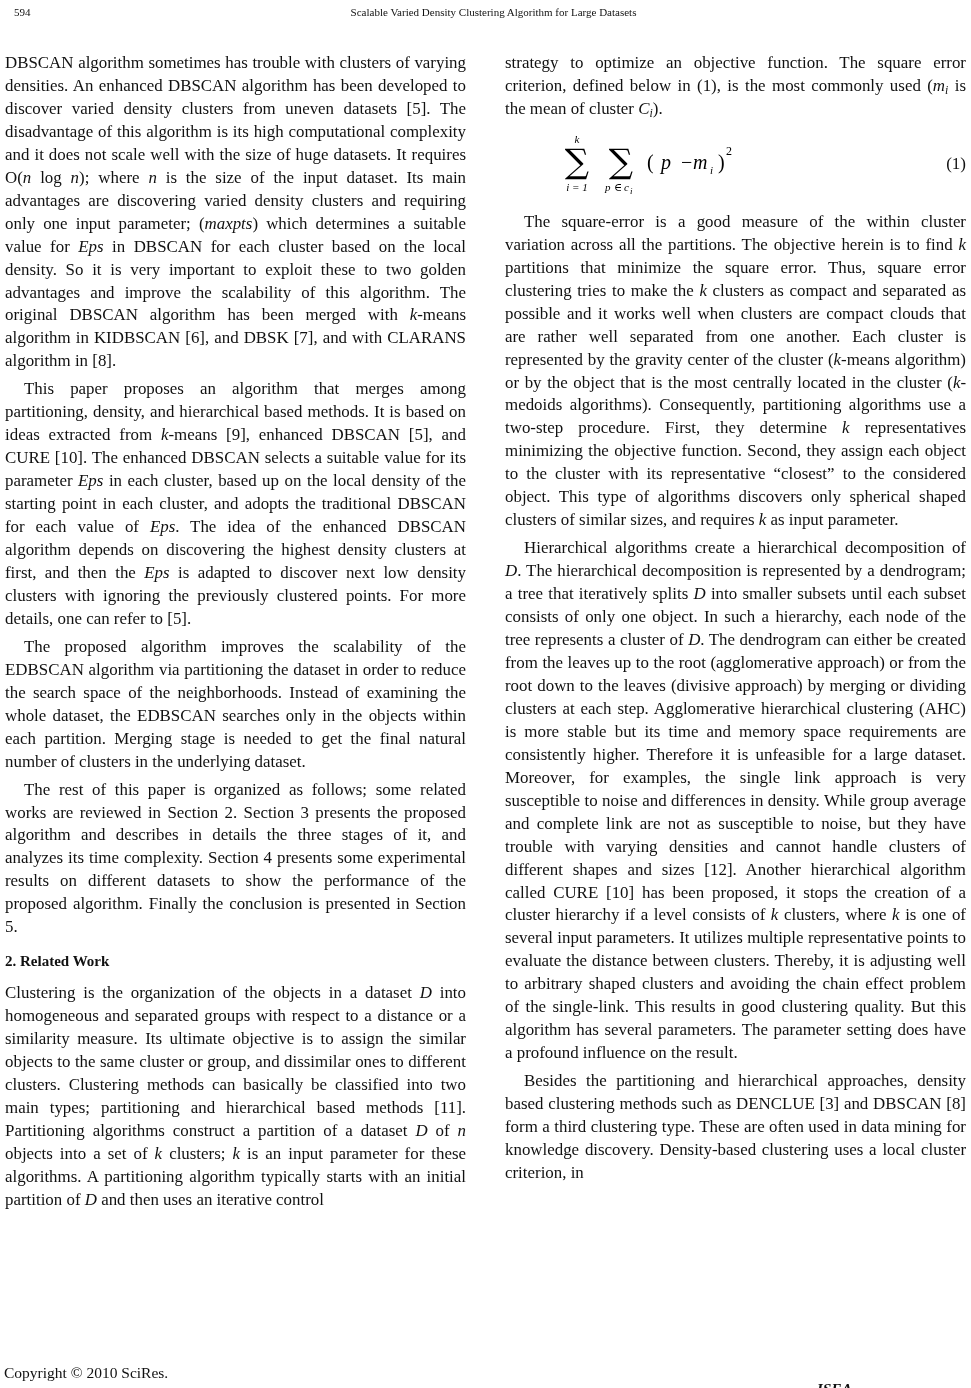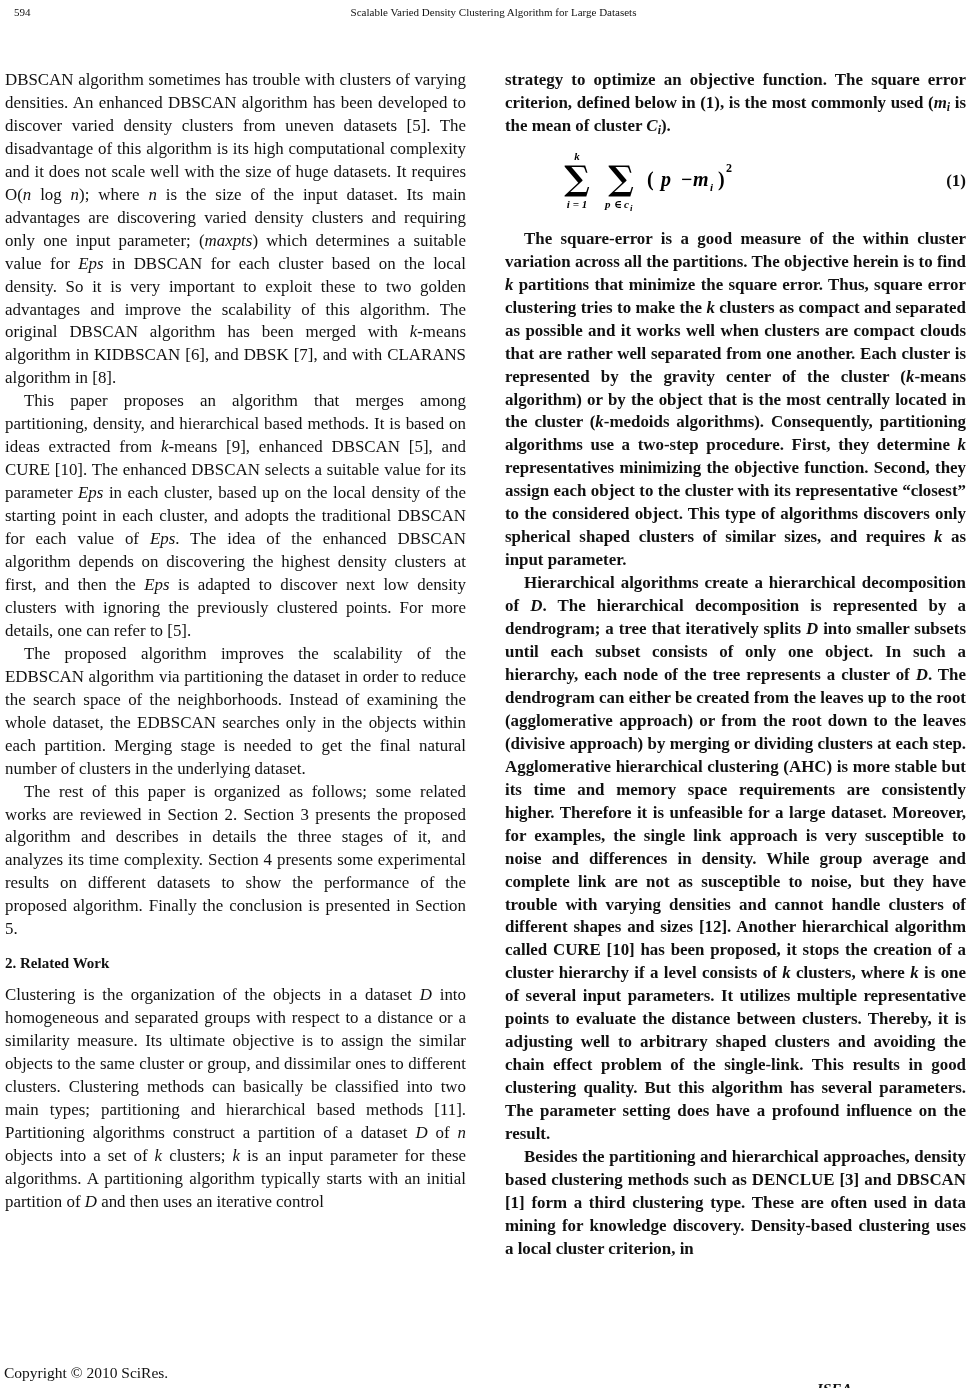--- a/index.html
+++ b/index.html
@@ -7,29 +7,29 @@
     width: 971px; height: 1388px; position: relative; overflow: hidden;
     font-family: "Liberation Serif", "DejaVu Serif", serif; color: #111;
   }
   .header {
     position: absolute; top: 4px; left: 8px; width: 971px; height: 24px;
     font-size: 11px;
   }
   .header .pnum { position: absolute; left: 6px; top: 2px; }
   .header .title { position: absolute; left: 0; width: 971px; top: 2px; text-align: center; }
   .col {
-    position: absolute; top: 69px; width: 461px;
+    position: absolute; top: 52px; width: 461px;
     font-size: 16.9px; line-height: 22.95px; text-align: justify;
     hyphens: none;
   }
   .col.left { left: 5px; }
-  .col.right { left: 505px; font-weight: bold; }
+  .col.right { left: 505px; }
   .col p { margin: 0; text-indent: 0; }
   .col p.ind { text-indent: 19px; }
-  .col p.gap { }
+  .col p.gap { margin-top: 5px; }
   em, .it { font-style: italic; }
   h2 {
     margin: 9px 0 8px 0; font-size: 15px; font-weight: bold; line-height: 26px;
     text-align: left;
   }
   .eq {
     position: relative; height: 74px; margin: 8px 0 8px 0;
   }
   .eq .formula { position: absolute; left: 58px; top: 4px; width: 300px; height: 64px; }
   .eq .eqnum { position: absolute; right: 0; top: 24px; font-size: 17px; }
@@ -76,19 +76,19 @@
       <text x="130" y="36" font-size="20" font-style="italic" font-family="Liberation Serif, serif">m</text>
       <text x="147" y="41" font-size="11" font-style="italic" font-family="Liberation Serif, serif">i</text>
       <text x="155" y="36" font-size="20" font-family="Liberation Serif, serif">)</text>
       <text x="163" y="22" font-size="12" font-family="Liberation Serif, serif">2</text>
     </svg>
     <span class="eqnum">(1)</span>
   </div>
 
   <p class="ind">The square-error is a good measure of the within cluster variation across all the partitions. The objective herein is to find <em>k</em> partitions that minimize the square error. Thus, square error clustering tries to make the <em>k</em> clusters as compact and separated as possible and it works well when clusters are compact clouds that are rather well separated from one another. Each cluster is represented by the gra­vity center of the cluster (<em>k</em>-means algorithm) or by the object that is the most centrally located in the cluster (<em>k</em>-medoids algorithms). Consequently, partitioning algo­rithms use a two-step procedure. First, they determine <em>k</em> representatives minimizing the objective function. Second, they assign each object to the cluster with its representa­tive “closest” to the considered object. This type of algo­rithms discovers only spherical shaped clusters of similar sizes, and requires <em>k</em> as input parameter.</p>
   <p class="ind gap">Hierarchical algorithms create a hierarchical decom­position of <em>D</em>. The hierarchical decomposition is repre­sented by a dendrogram; a tree that iteratively splits <em>D</em> into smaller subsets until each subset consists of only one object. In such a hierarchy, each node of the tree repre­sents a cluster of <em>D</em>. The dendrogram can either be created from the leaves up to the root (agglomerative approach) or from the root down to the leaves (divisive approach) by merging or dividing clusters at each step. Agglomerative hierarchical clustering (AHC) is more stable but its time and memory space requirements are consistently higher. Therefore it is unfeasible for a large dataset. Moreover, for examples, the single link approach is very susceptible to noise and differences in density. While group average and complete link are not as susceptible to noise, but they have trouble with varying densities and cannot handle clusters of different shapes and sizes [12]. Another hierarchical algorithm called CURE [10] has been proposed, it stops the creation of a cluster hierarchy if a level consists of <em>k</em> clusters, where <em>k</em> is one of several input parameters. It utilizes multiple representative points to evaluate the dis­tance between clusters. Thereby, it is adjusting well to arbitrary shaped clusters and avoiding the chain effect problem of the single-link. This results in good clustering quality. But this algorithm has several parameters. The parameter setting does have a profound influence on the result.</p>
-  <p class="ind gap">Besides the partitioning and hierarchical approaches, density based clustering methods such as DENCLUE [3] and DBSCAN [1] form a third clustering type. These are often used in data mining for knowledge discovery. Den­sity-based clustering uses a local cluster criterion, in</p>
+  <p class="ind gap">Besides the partitioning and hierarchical approaches, density based clustering methods such as DENCLUE [3] and DBSCAN [8] form a third clustering type. These are often used in data mining for knowledge discovery. Den­sity-based clustering uses a local cluster criterion, in</p>
 </div>
 
 <div class="footer">
   <span class="copy">Copyright © 2010 SciRes.</span>
   <span class="journal">JSEA</span>
 </div>
 
 </body></html>

